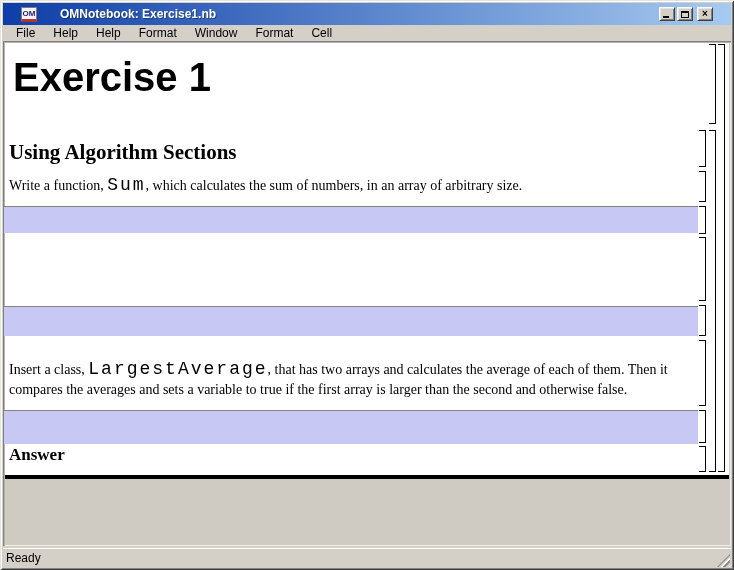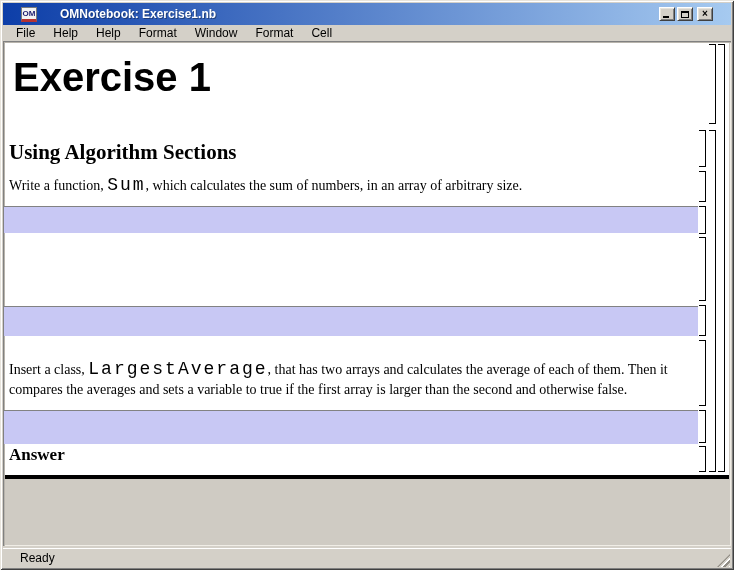--- a/index.html
+++ b/index.html
@@ -81,21 +81,21 @@
   .bk-input1  { top:165px; height:28px; }
   .bk-text2   { top:196px; height:64px; }
   .bk-input2  { top:264px; height:31px; }
   .bk-text3   { top:299px; height:66px; }
   .bk-input3  { top:369px; height:33px; }
   .bk-answer  { top:405px; height:26px; }
   
   .statusbar{
     position:absolute; left:3px; top:548px; width:728px; height:19px;
     background:#d4d0c8; border-top:1px solid #fff;
-    display:flex; align-items:center; padding-left:17px;
+    display:flex; align-items:center; padding-left:3px;
     font:12px "Liberation Sans",sans-serif; color:#000;
   }
   .resize-grip{
     position:absolute; right:4px; bottom:3px; width:13px; height:13px;
     background:repeating-linear-gradient(135deg,
       transparent 0 2px, #fff 2px 3px, #928e86 3px 5px);
     clip-path:polygon(100% 0, 100% 100%, 0 100%);
   }
 </style>
 </head>

